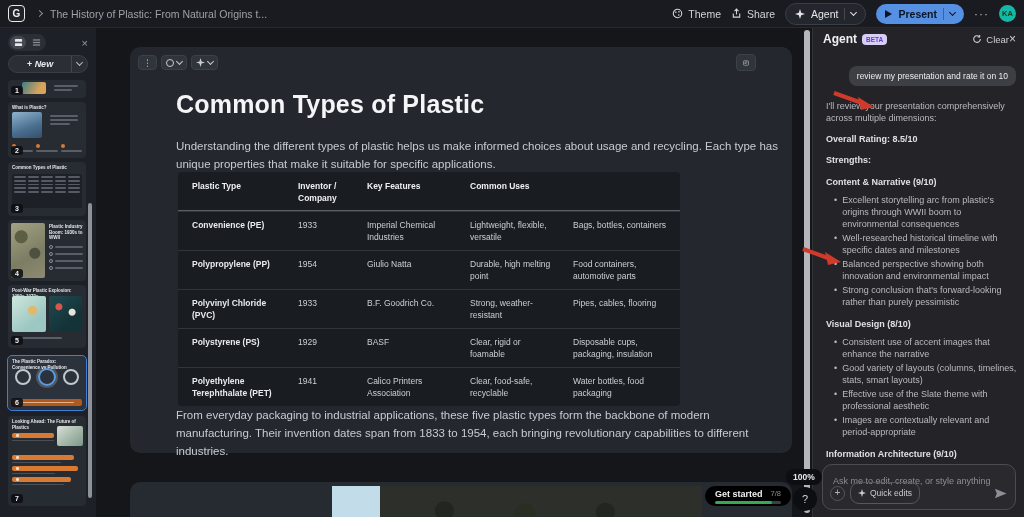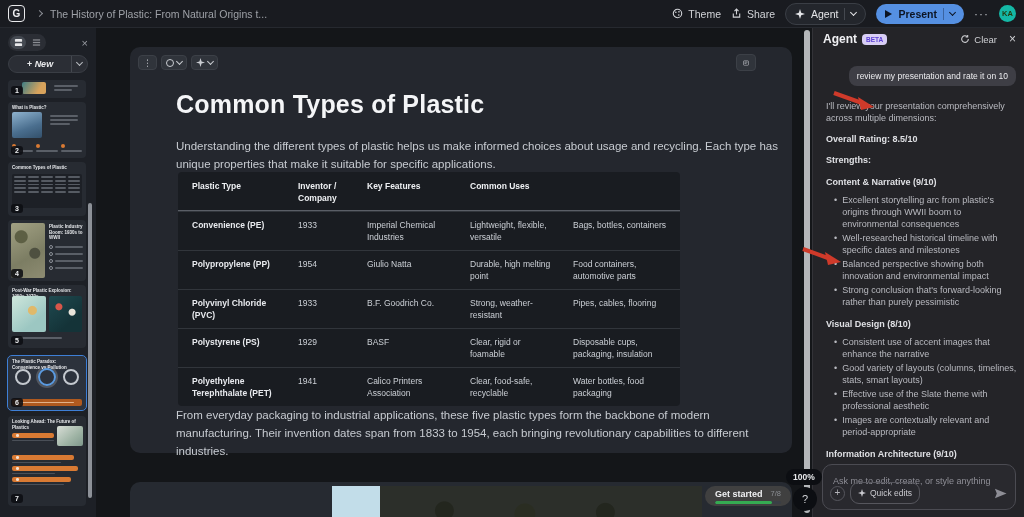--- a/index.html
+++ b/index.html
@@ -111,36 +111,36 @@
   .next-card{position:absolute;left:34px;top:454px;width:662px;height:35px;background:#262a31;border-radius:10px 10px 0 0;overflow:hidden;}
   .nc-img{position:absolute;left:202px;top:4px;width:370px;height:31px;display:flex;}
   .nc-sky{width:48px;height:100%;background:#c2dde9;}
   .nc-rest{flex:1;height:100%;background:
      radial-gradient(circle at 20% 80%,#23261e 0 9px,transparent 10px),
      radial-gradient(circle at 45% 90%,#2a2d22 0 10px,transparent 11px),
      radial-gradient(circle at 70% 85%,#23261e 0 9px,transparent 10px),
      #2c2f2a;}
 
   .zoom-pill{position:absolute;left:690px;top:441px;background:#0c0e12;color:#e8e9eb;font-size:8.5px;font-weight:bold;padding:3px 7px;border-radius:9px;z-index:30;}
-  .getstarted{position:absolute;left:609px;top:458px;width:86px;height:20px;background:#404040;border-radius:11px;z-index:30;display:flex;flex-direction:column;justify-content:center;padding:0 10px;cursor:pointer;}
+  .getstarted{position:absolute;left:609px;top:458px;width:86px;height:20px;background:#000000;border-radius:11px;z-index:30;display:flex;flex-direction:column;justify-content:center;padding:0 10px;cursor:pointer;}
   .gs-row{display:flex;justify-content:space-between;align-items:center;}
   .gs-label{font-size:9px;font-weight:bold;color:#f0f1f3;}
   .gs-count{font-size:7.5px;color:#8a8d93;}
   .gs-track{height:3px;background:#3a3e45;border-radius:2px;margin-top:2px;overflow:hidden;}
   .gs-fill{height:100%;width:86%;background:#35aa52;border-radius:2px;}
   .help-btn{position:absolute;left:697px;top:459px;width:24px;height:24px;background:#0c0e12;border-radius:50%;color:#d2d4d8;font-size:11px;display:flex;align-items:center;justify-content:center;z-index:30;cursor:pointer;}
   .canvas-scrollbar{position:absolute;right:2px;top:2px;width:6px;height:483px;background:#c7c9cc;border-radius:3px;opacity:.9;cursor:grab;}
 
   
   .agent-panel{position:absolute;left:812px;top:28px;width:212px;height:489px;background:#242428;border-left:1px solid #333338;z-index:25;}
   .ap-head{position:absolute;left:10px;right:8px;top:4px;display:flex;align-items:center;}
   .ap-title{font-size:12px;font-weight:bold;color:#f0f0f3;}
   .beta-badge{background:#d8cef5;color:#5b3fd4;font-size:6.5px;font-weight:bold;border-radius:4px;padding:2px 4px;margin-left:5px;}
   .ap-spacer{flex:1;}
-  .ap-clear{display:flex;align-items:center;gap:4px;background:none;border:none;color:#cfd0d4;font-size:9.5px;cursor:pointer;padding:0;margin-right:12px;}
+  .ap-clear{display:flex;align-items:center;gap:4px;background:none;border:none;color:#cfd0d4;font-size:9.5px;cursor:pointer;padding:0;margin-right:0;}
   .ap-close{background:none;border:none;color:#cfd0d4;font-size:12px;cursor:pointer;padding:0;}
 
   .user-bubble{position:absolute;right:8px;top:38px;background:#3e3e45;border-radius:8px;padding:5px 8px;font-size:8.5px;color:#ededf0;white-space:nowrap;}
   .ap-body{position:absolute;left:13px;top:72px;width:192px;font-size:9px;line-height:12px;color:#b9bac0;}
   .ap-body p{margin:0 0 9px 0;}
   .ap-bold{font-weight:bold;color:#dfe0e4;}
   .ap-h{font-weight:bold;color:#dfe0e4;margin:10px 0 6px 0;}
   .bullet{display:flex;gap:5px;margin:0 0 2px 8px;}
   .bullet .dot{flex:none;}
   .ann-arrows{position:absolute;left:0;top:0;width:1024px;height:517px;pointer-events:none;z-index:50;}

